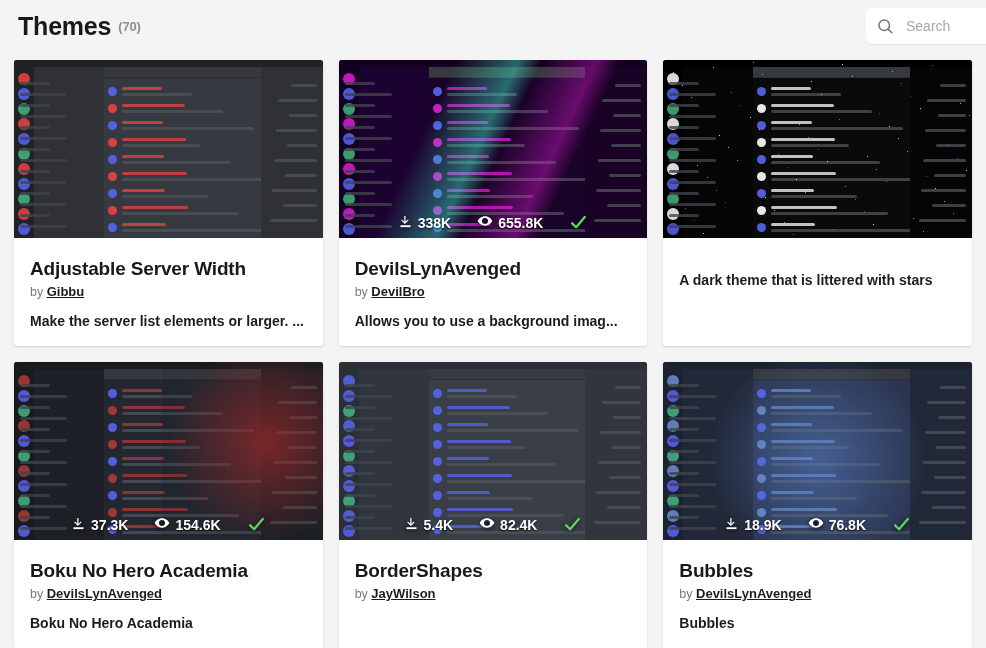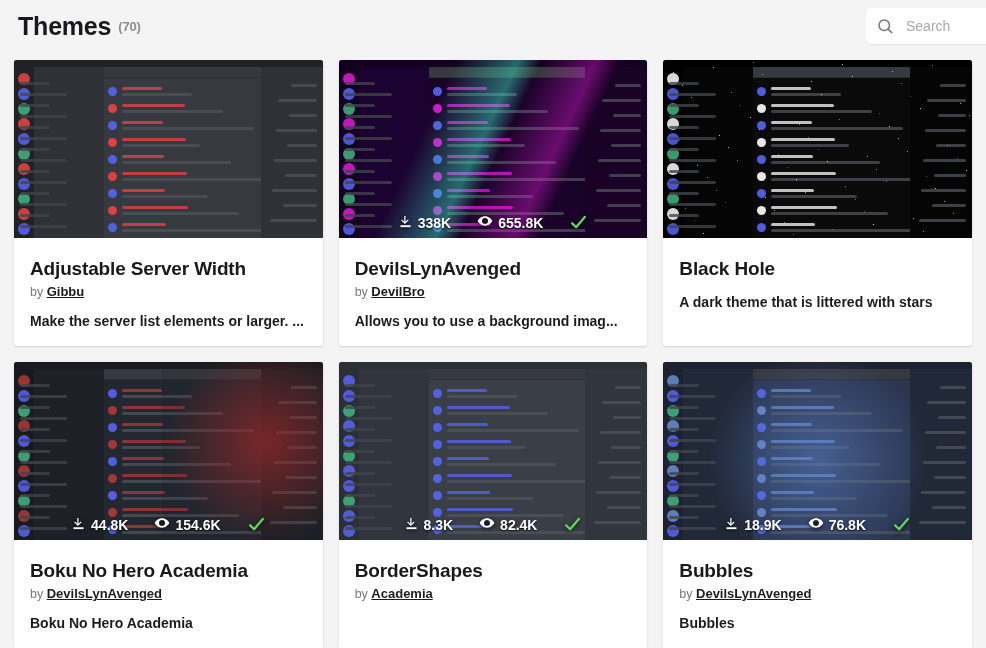--- a/index.html
+++ b/index.html
@@ -495,21 +495,20 @@
           <div style="position:absolute;left:31%;top:39%;width:1px;height:1px;background:#fff;opacity:0.675"></div>
           <div style="position:absolute;left:68%;top:92%;width:1px;height:1px;background:#fff;opacity:0.8"></div>
           <div style="position:absolute;left:5%;top:45%;width:1px;height:1px;background:#fff;opacity:0.3"></div>
           <div style="position:absolute;left:42%;top:98%;width:1px;height:1px;background:#fff;opacity:0.425"></div>
           <div style="position:absolute;left:79%;top:51%;width:1px;height:1px;background:#fff;opacity:0.55"></div>
           <div style="position:absolute;left:16%;top:4%;width:1px;height:1px;background:#fff;opacity:0.675"></div>
           <div style="position:absolute;left:53%;top:57%;width:1px;height:1px;background:#fff;opacity:0.8"></div>
         </div>
     </div>
     <div class="body">
-      <div class="card-title">Black Hole</div>
       <div class="desc">A dark theme that is littered with stars</div>
     </div>
   </div>
 
   <div class="card">
     <div class="thumb">
       <div class="thumb-art">
           <div class="dc-titlebar" style="background:#181a1f"></div>
           <div class="dc-guilds" style="background:#181a1f"></div>
           <div class="dc-guild" style="top:13px;background:#b03a3a;opacity:.85"></div>
@@ -582,21 +581,21 @@
           <div style="position:absolute;right:0;top:0;width:52%;height:100%;background:radial-gradient(circle at 65% 45%,rgba(150,40,40,.75),rgba(25,27,32,.15) 70%)"></div>
         </div>
       <div class="stats">
         <span class="stat">
           <span>
             <svg viewBox="0 0 24 24" width="15" height="15" fill="#ffffff">
               <path d="M12 3v9.2l3.6-3.6 1.4 1.4-6 6-6-6 1.4-1.4L10 12.2V3h2z"></path>
               <path d="M4 18h16v3H4z"></path>
             </svg>
           </span>
-          <span>44.8K</span>
+          <span>37.3K</span>
         </span>
         <span class="stat">
           <span>
             <svg viewBox="0 0 24 24" width="16" height="16" fill="#ffffff">
               <path d="M12 5C6.5 5 2.3 9.1 1 12c1.3 2.9 5.5 7 11 7s9.7-4.1 11-7c-1.3-2.9-5.5-7-11-7zm0 11.5A4.5 4.5 0 1 1 12 7.5a4.5 4.5 0 0 1 0 9z"></path>
               <circle cx="12" cy="12" r="2.4" fill="#1b1c1e"></circle>
             </svg>
           </span>
           <span>154.6K</span>
         </span>
@@ -691,21 +690,21 @@
           <div class="dc-mem" style="top:159px;right:6px;left:auto;width:47px;opacity:.75"></div>
         </div>
       <div class="stats">
         <span class="stat">
           <span>
             <svg viewBox="0 0 24 24" width="15" height="15" fill="#ffffff">
               <path d="M12 3v9.2l3.6-3.6 1.4 1.4-6 6-6-6 1.4-1.4L10 12.2V3h2z"></path>
               <path d="M4 18h16v3H4z"></path>
             </svg>
           </span>
-          <span>8.3K</span>
+          <span>5.4K</span>
         </span>
         <span class="stat">
           <span>
             <svg viewBox="0 0 24 24" width="16" height="16" fill="#ffffff">
               <path d="M12 5C6.5 5 2.3 9.1 1 12c1.3 2.9 5.5 7 11 7s9.7-4.1 11-7c-1.3-2.9-5.5-7-11-7zm0 11.5A4.5 4.5 0 1 1 12 7.5a4.5 4.5 0 0 1 0 9z"></path>
               <circle cx="12" cy="12" r="2.4" fill="#1b1c1e"></circle>
             </svg>
           </span>
           <span>82.4K</span>
         </span>
@@ -713,21 +712,21 @@
           <svg viewBox="0 0 24 24" width="19" height="19" fill="none" stroke="currentColor" stroke-width="3" stroke-linecap="round" stroke-linejoin="round">
             <path d="M4 13l5 5L20 5"></path>
           </svg>
         </span>
       </div>
     </div>
     <div class="body">
       <div class="card-title">BorderShapes</div>
       <div class="byline">
         <span>by</span>
-        <span class="author">Academia</span>
+        <span class="author">JayWilson</span>
       </div>
     </div>
   </div>
 
   <div class="card">
     <div class="thumb">
       <div class="thumb-art">
           <div class="dc-titlebar" style="background:#1c2230"></div>
           <div class="dc-guilds" style="background:#1c2230"></div>
           <div class="dc-guild" style="top:13px;background:#6a8ccc;opacity:.85"></div>

